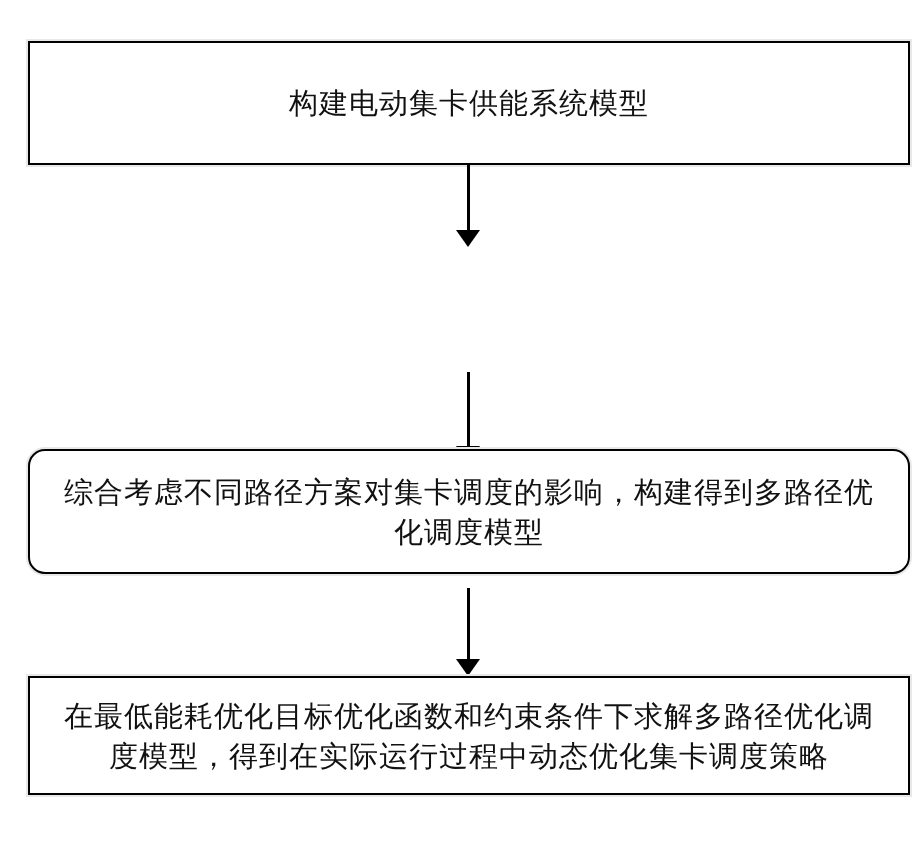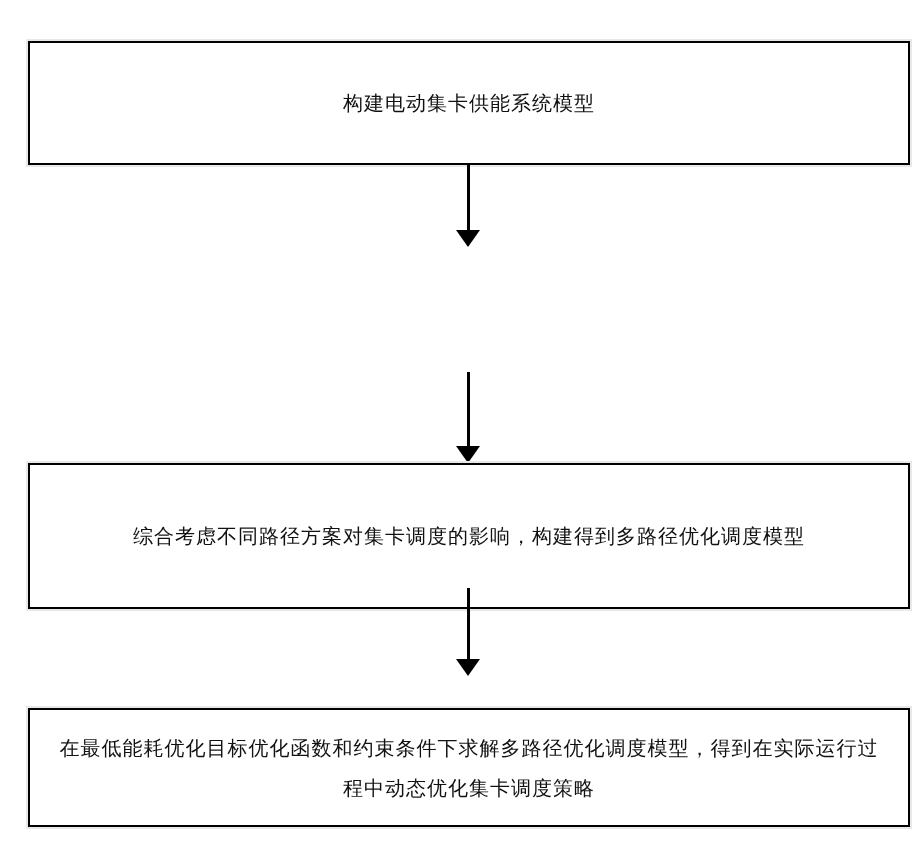--- a/index.html
+++ b/index.html
@@ -21,29 +21,29 @@
     width: 882px;
     border: 2px solid #000000;
     box-sizing: border-box;
     background: #ffffff;
     box-shadow: 0 0 0 2px #e8e8e8;
     display: flex;
     align-items: center;
     justify-content: center;
     text-align: center;
     color: #111111;
-    font-size: 20px;
+    font-size: 29px;
     line-height: 40px;
     padding: 8px 26px;
     letter-spacing: 1px;
   }
   #box-1 { top: 41px;  height: 124px; }
   #box-2 { top: 247px; height: 125px; }
-  #box-3 { top: 463px; height: 146px; }
-  #box-4 { top: 708px; height: 119px; }
+  #box-3 { top: 449px; height: 125px; border-radius: 17px; }
+  #box-4 { top: 676px; height: 119px; }
 
   .arrow {
     position: absolute;
     left: 455px;
     width: 26px;
   }
   #arrow-1 { top: 165px; height: 82px; }
   #arrow-2 { top: 372px; height: 91px; }
   #arrow-3 { top: 588px; height: 88px; }
 

